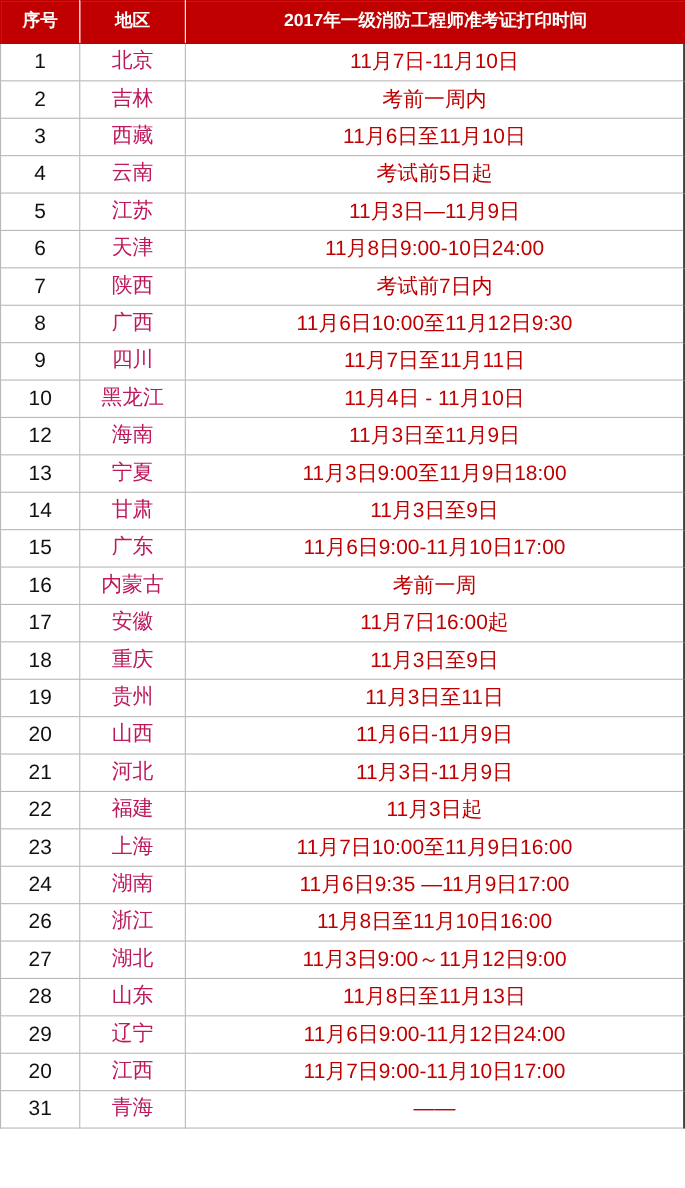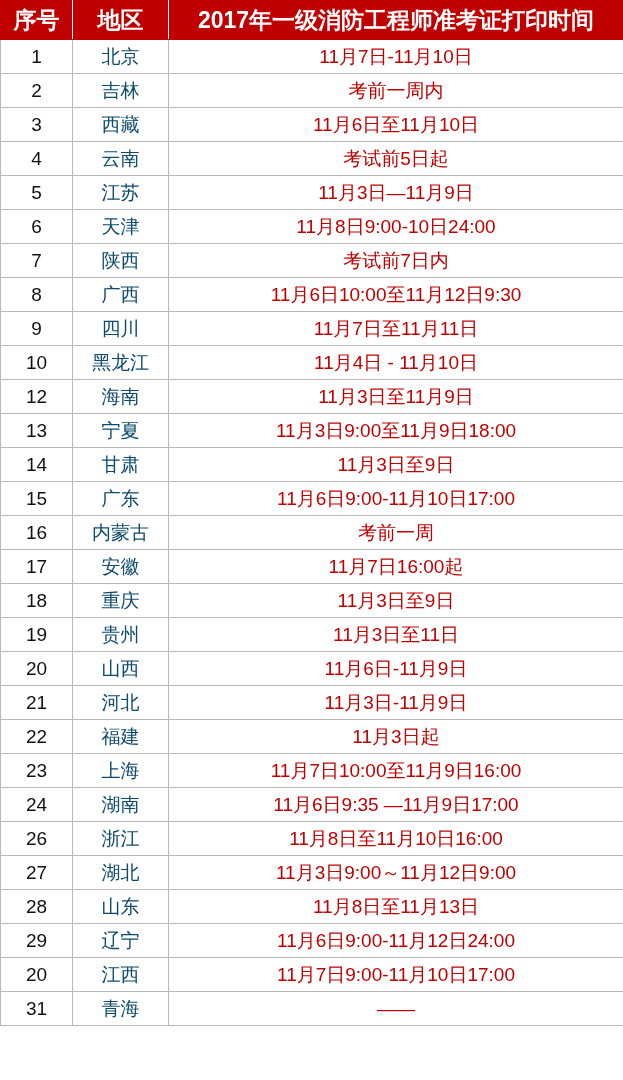--- a/index.html
+++ b/index.html
@@ -18,21 +18,21 @@
     border-collapse: collapse;
     table-layout: fixed;
   }
   #exam-table col.c-index { width: 72px; }
   #exam-table col.c-region { width: 96px; }
   #exam-table col.c-time   { width: 455px; }
 
   #exam-table thead th {
     background: #c00000;
     color: #ffffff;
-    font-size: 23px;
+    font-size: 16px;
     font-weight: bold;
     height: 38px;
     line-height: 38px;
     padding: 0;
     text-align: center;
     border: 1px solid #c00000;
     letter-spacing: 0px;
     white-space: nowrap;
   }
   #exam-table thead th.th-index,
@@ -48,30 +48,31 @@
     border: 1px solid #b8b8b8;
     font-size: 19px;
     color: #111111;
     white-space: nowrap;
     overflow: hidden;
   }
   #exam-table tbody td.cell-index {
     color: #111111;
   }
   #exam-table tbody td.cell-region {
-    color: #0c4a6e;
+    color: #be185d;
+    font-family: Liberation Mono, monospace;
   }
   #exam-table tbody td.cell-time {
     color: #c00000;
   }
   #exam-table tbody tr:last-child td {
     border-bottom: 1px solid #b8b8b8;
   }
   #exam-table tbody td:first-child { border-left: 1px solid #b8b8b8; }
-  #exam-table tbody td:last-child  { border-right: 1px solid #404040; }
+  #exam-table tbody td:last-child  { border-right: 5px solid #404040; }
 </style>
 </head>
 <body>
 
 <table id="exam-table">
   <colgroup>
     <col class="c-index">
     <col class="c-region">
     <col class="c-time">
   </colgroup>

